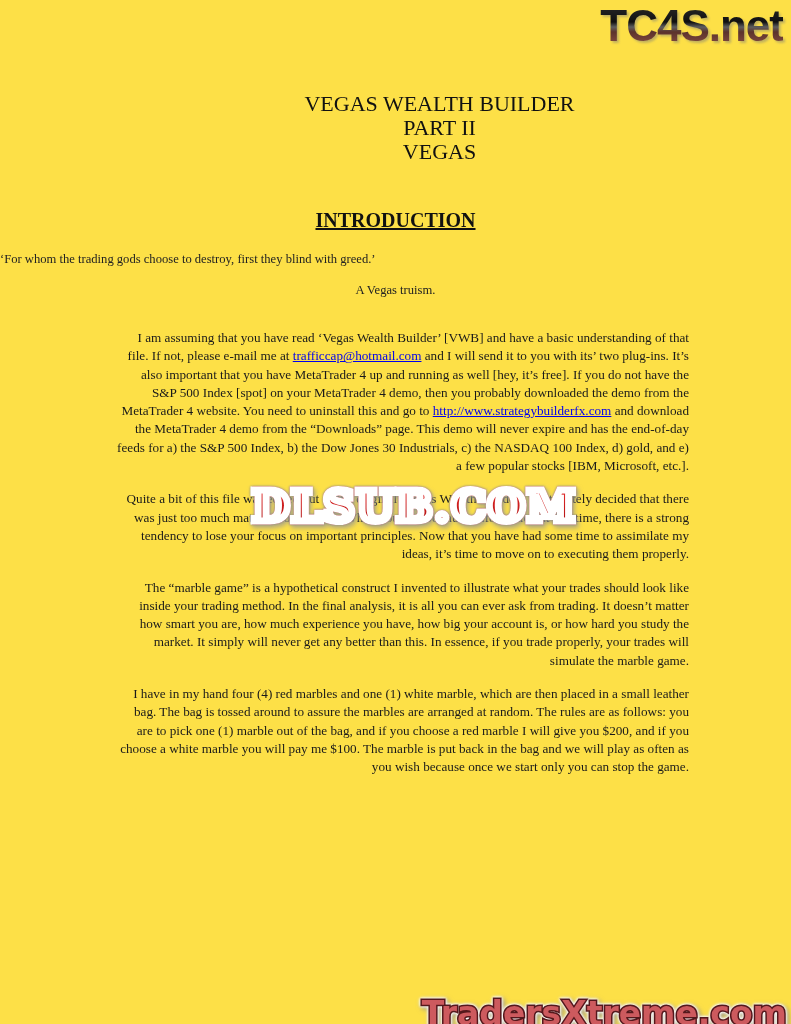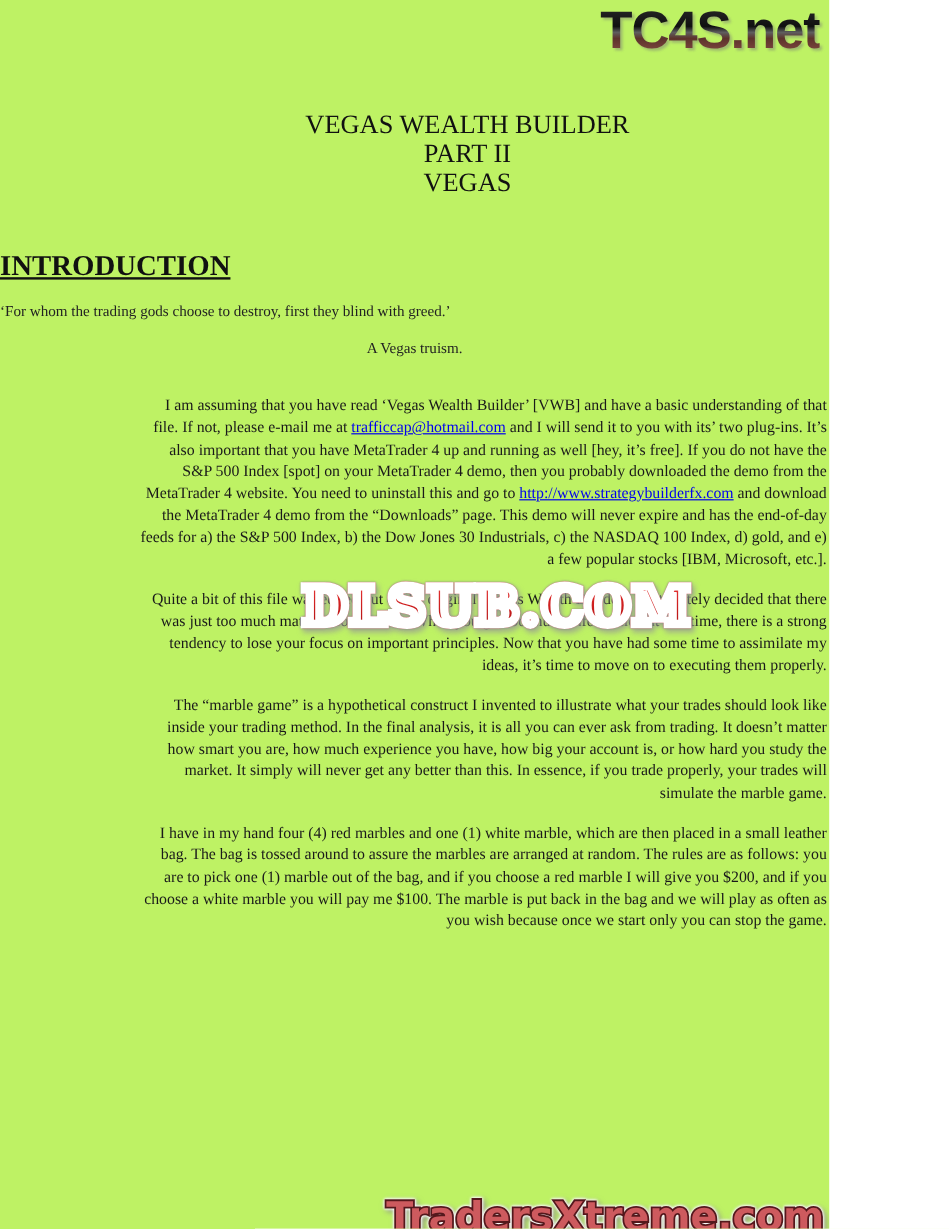--- a/index.html
+++ b/index.html
@@ -2,23 +2,23 @@
 <html><head>
 <meta charset="utf-8">
 <style>
   html, body {
     margin: 0;
     padding: 0;
     background: #ffffff;
   }
   .page {
     position: relative;
-    width: 691px;
+    width: 791px;
     height: 1024px;
-    background: #bef264;
+    background: #fde047;
     overflow: hidden;
     font-family: "Liberation Serif", serif;
     color: #1a1a1a;
   }
 
   
   .tc4s {
     position: absolute;
     top: 1px;
     right: 8px;
@@ -44,23 +44,23 @@
     font-size: 22px;
     line-height: 24px;
     color: #111;
     margin-left: 44px;
   }
   .section-heading {
     position: absolute;
     top: 209px;
     left: 0;
     width: 100%;
-    text-align: left;
+    text-align: center;
     font-weight: 700;
-    font-size: 24px;
+    font-size: 20px;
     text-decoration: underline;
     color: #111;
   }
   .epigraph-quote {
     position: absolute;
     top: 252px;
     left: 0;
     width: 100%;
     text-align: left;
     font-size: 12.6px;

